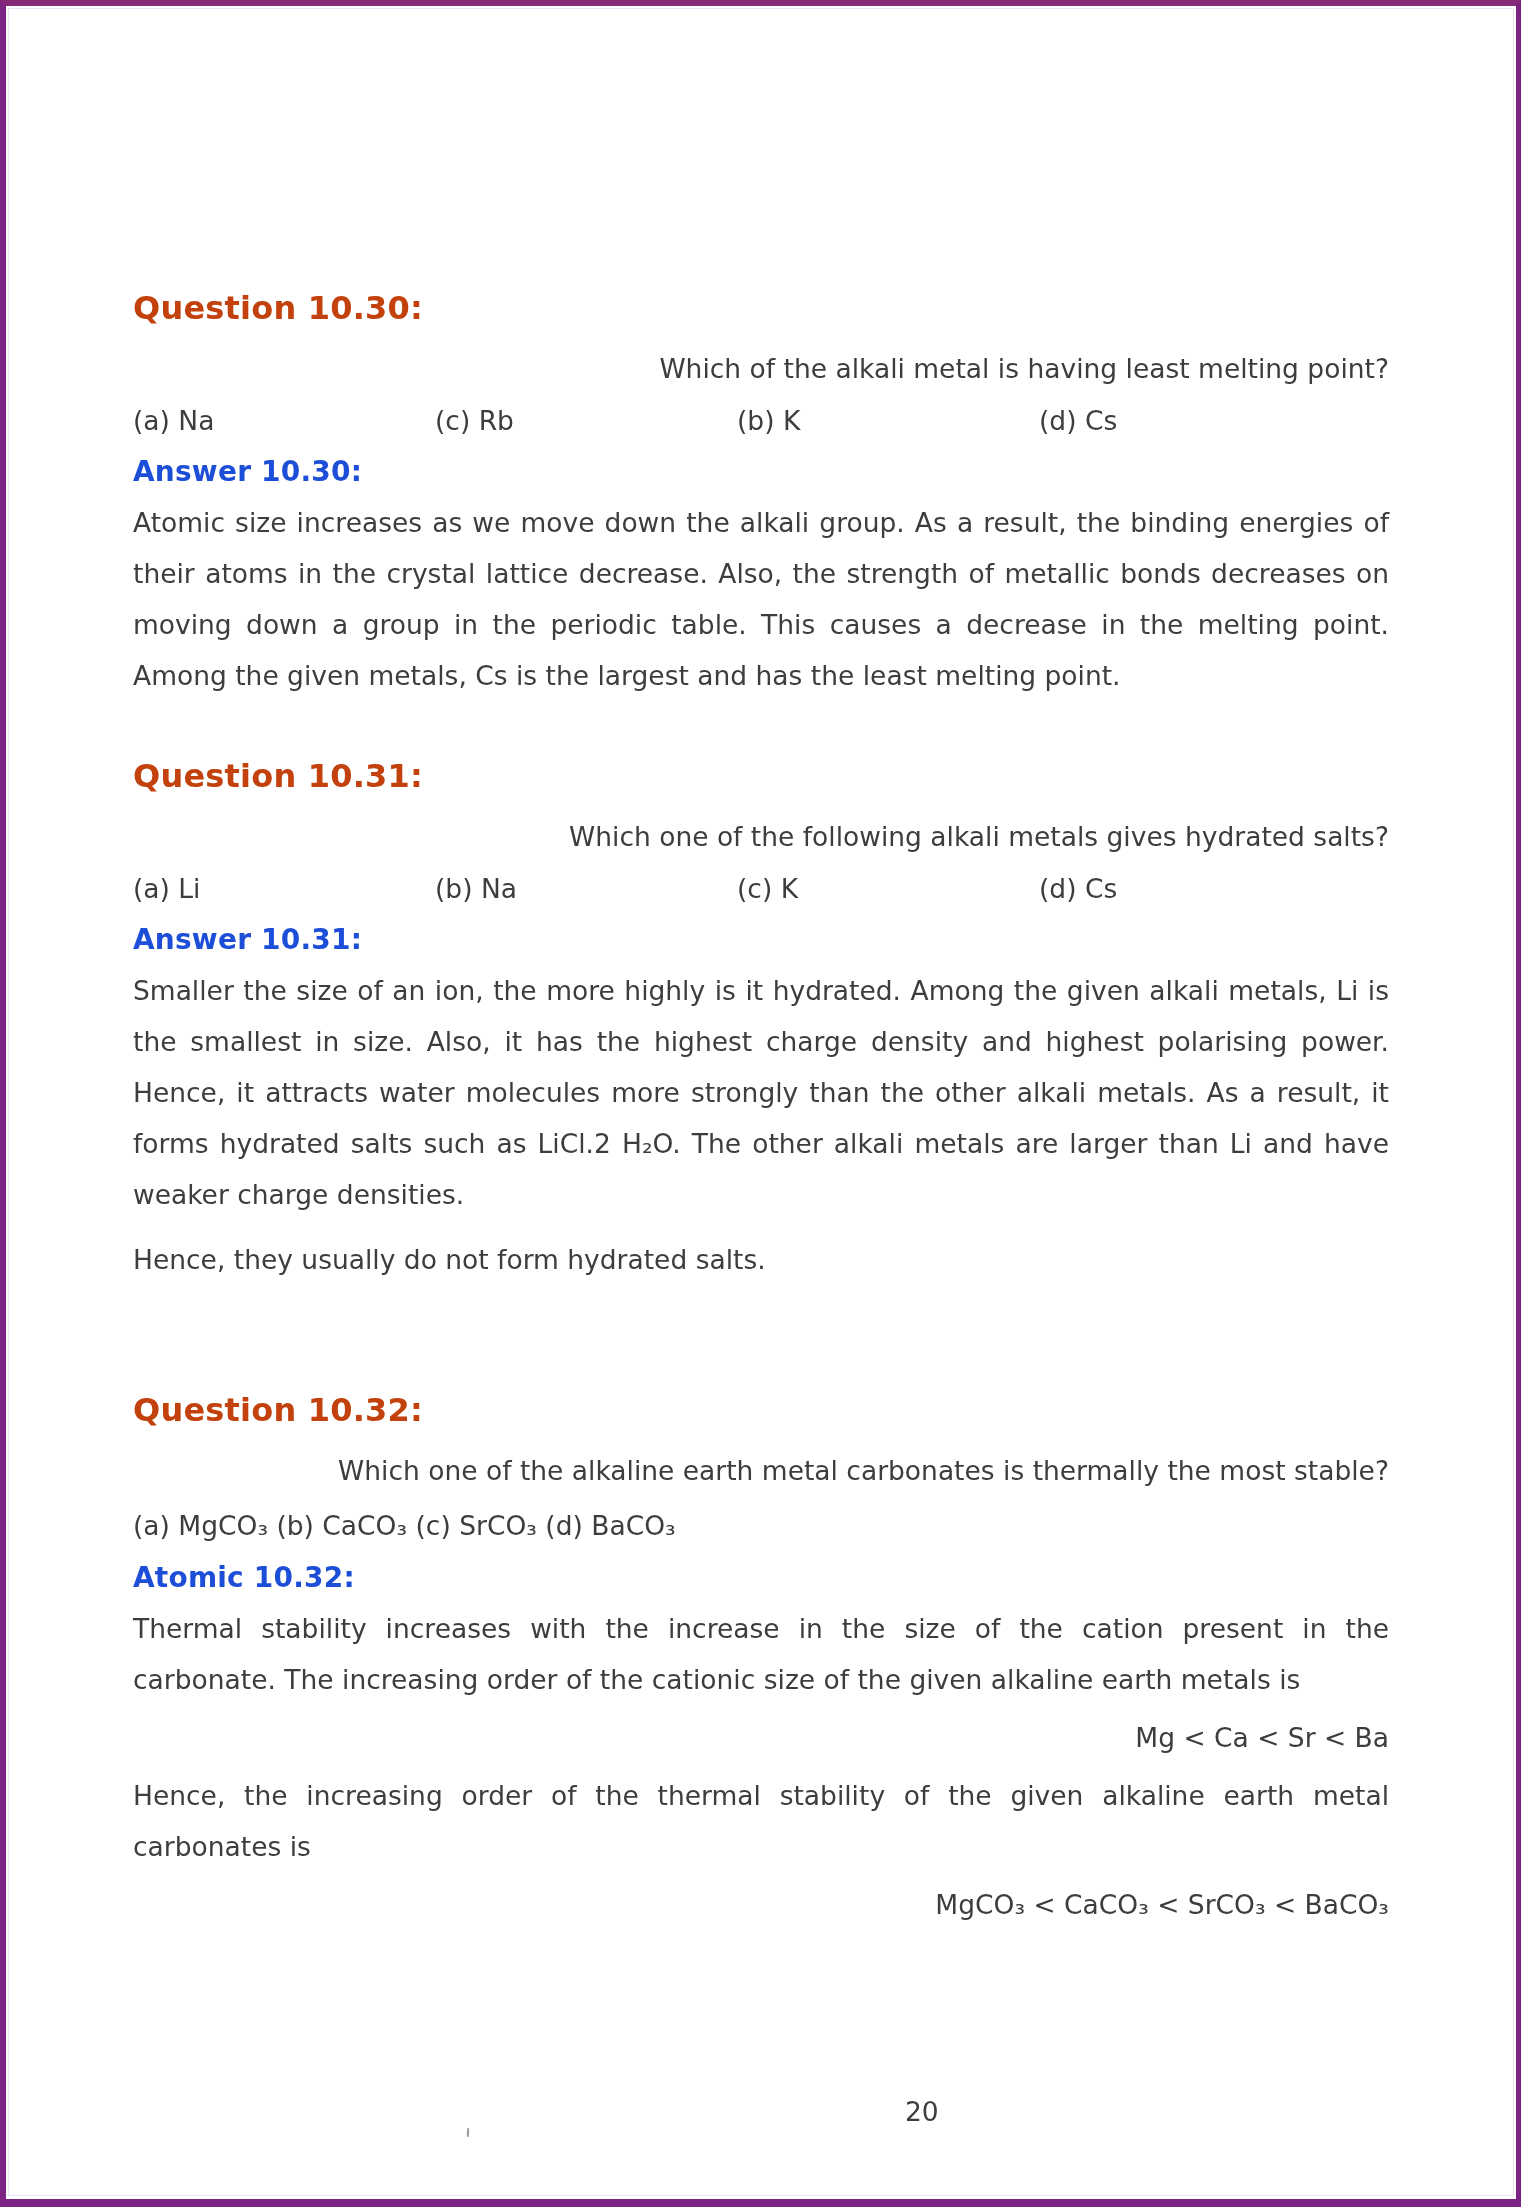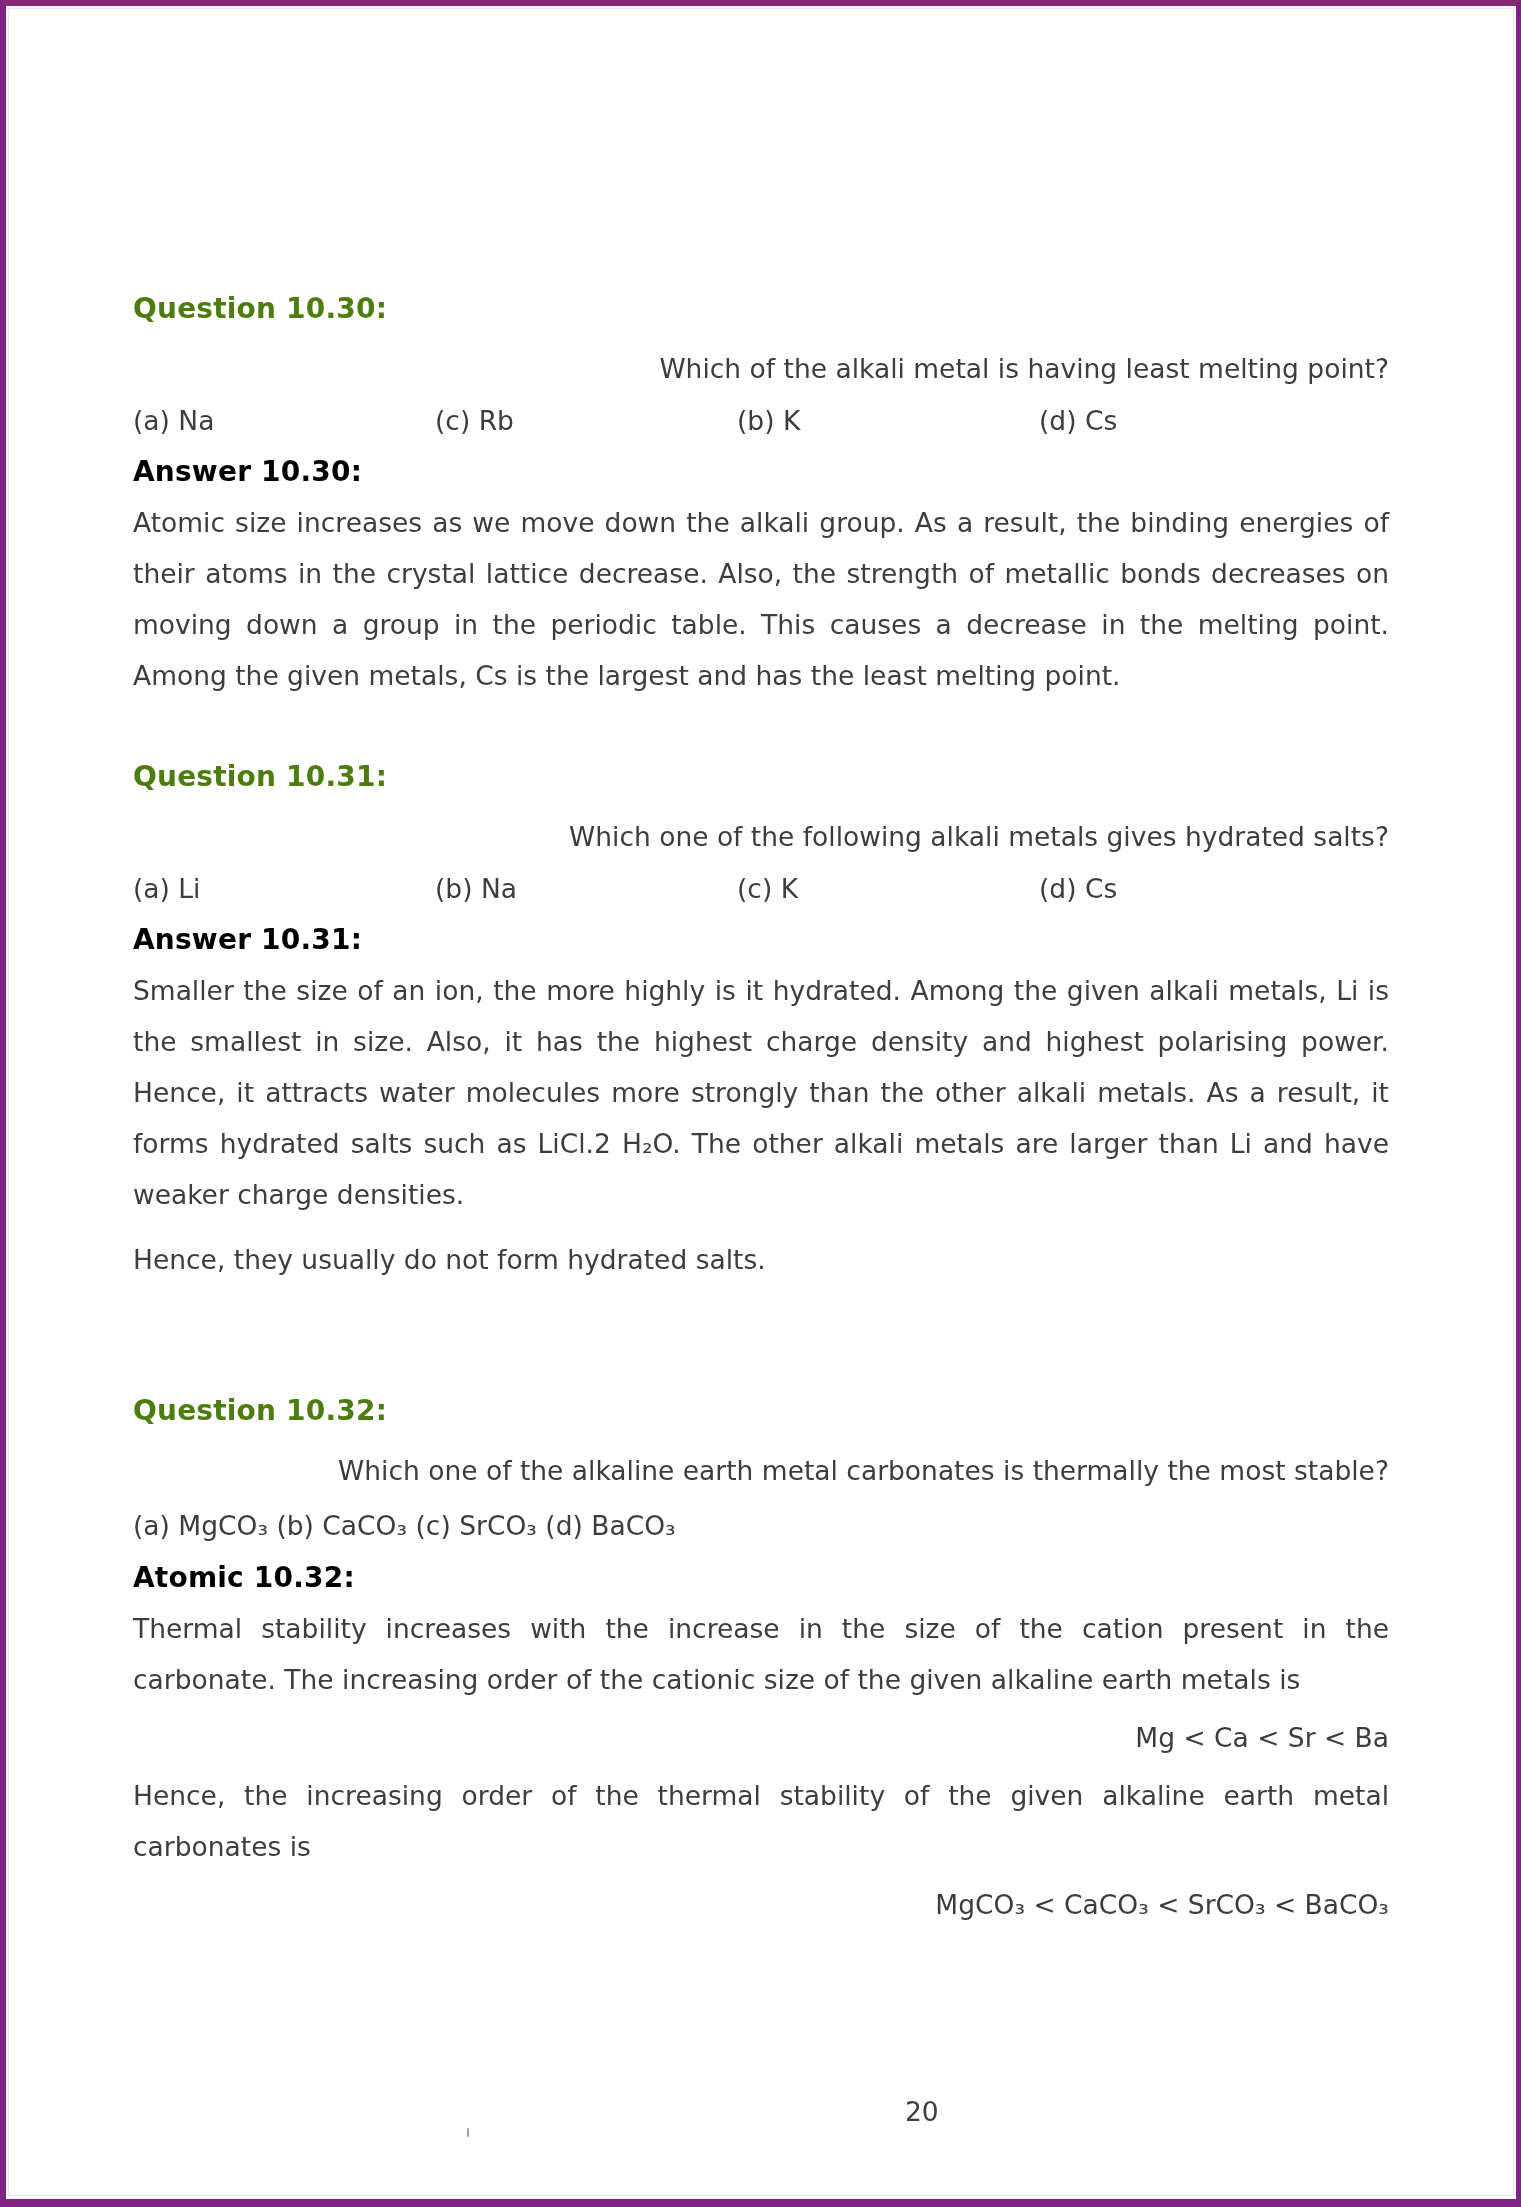--- a/index.html
+++ b/index.html
@@ -39,29 +39,29 @@
     top: 283px;
     width: 1256px;
     font-size: 26.5px;
     line-height: 51px;
   }
   .qa-block { margin: 0; }
   .qa-block + .qa-block { margin-top: 50px; }
   .qa-block.big-gap { margin-top: 100px; }
 
   .q-label {
-    color: #4d7c0f;
+    color: #c2410c;
     font-weight: bold;
-    font-size: 28px;
+    font-size: 32px;
     line-height: 51px;
     margin: 0 0 9px 0;
     letter-spacing: 0.2px;
   }
   .a-label {
-    color: #000000;
+    color: #1d4ed8;
     font-weight: bold;
     font-size: 28px;
     line-height: 51px;
     margin: 0;
     letter-spacing: 0.2px;
   }
   .q-text {
     margin: 0;
     line-height: 51px;
     text-align: right;

